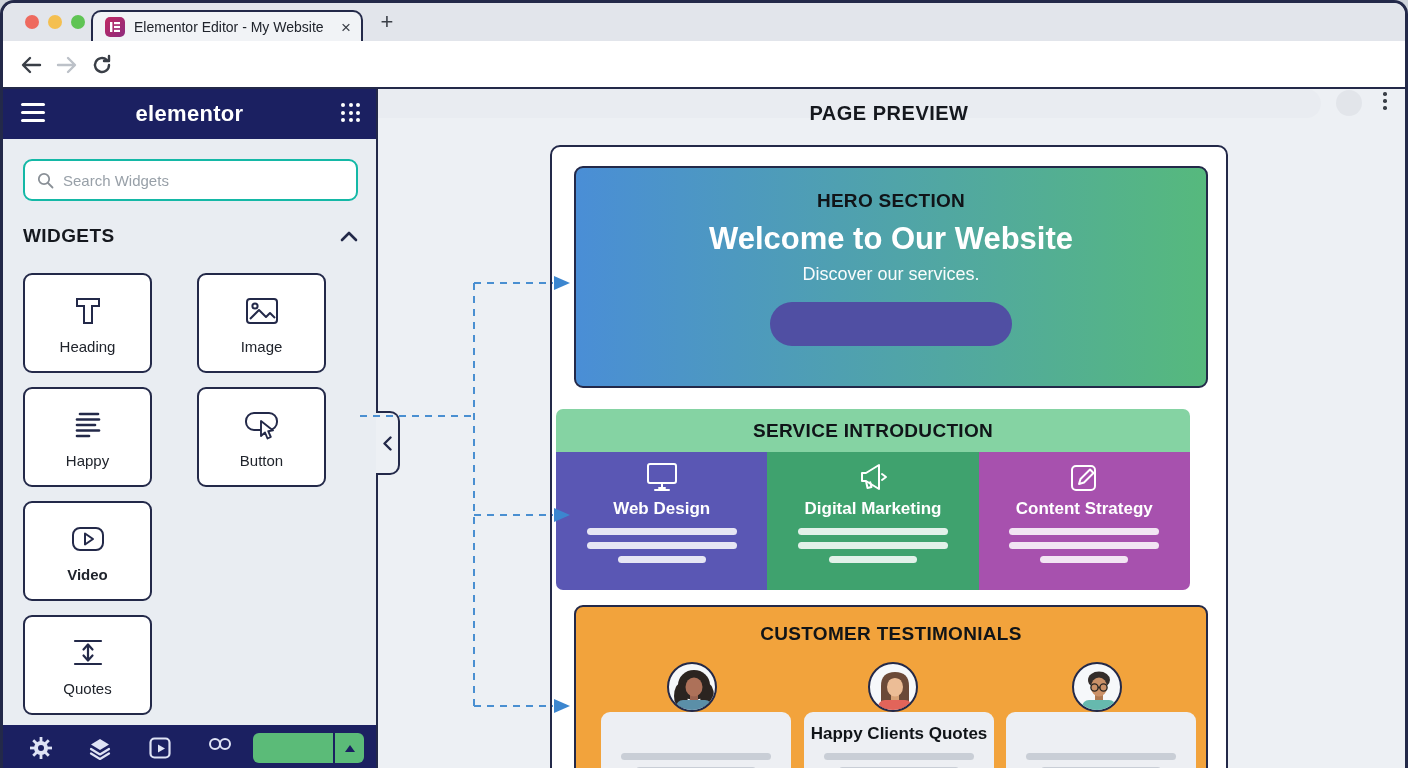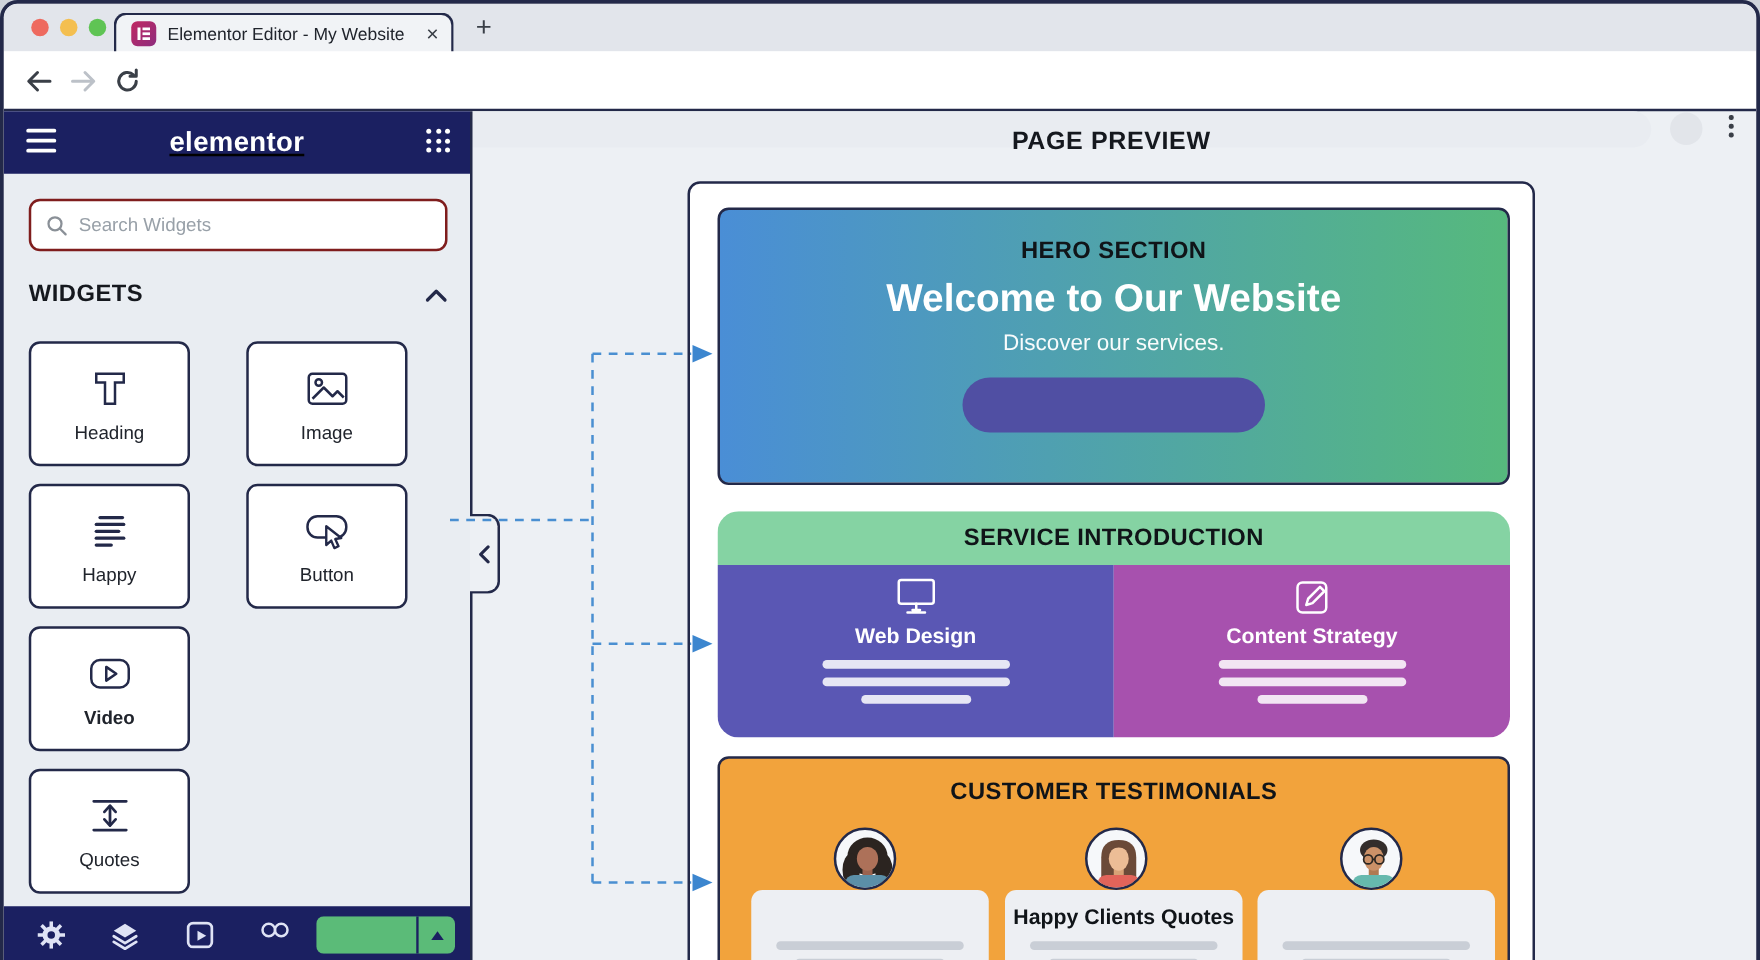--- a/index.html
+++ b/index.html
@@ -22,27 +22,27 @@
   .tab-close { font-size:17px; color:#3a3f47; line-height:1; cursor:default; }
   .newtab { position:absolute; left:372px; top:6px; width:24px; height:26px; font-size:22px; color:#3a3f47; text-align:center; line-height:26px; }
   .navbar { position:absolute; left:0; top:38px; width:100%; height:48px; background:#ffffff; border-bottom:2.5px solid #232949; }
   .nav-ic { position:absolute; top:13px; }
   .addressbar { position:absolute; left:122px; top:48px; width:1196px; height:29px; border-radius:15px; background:#e9ecf1; }
   .avatar-circle { position:absolute; left:1333px; top:49px; width:26px; height:26px; border-radius:50%; background:#e2e5ea; }
   .dots { position:absolute; left:1380px; top:51px; display:flex; flex-direction:column; gap:3.5px; }
   .dots i { width:3.5px; height:3.5px; border-radius:50%; background:#3a3f47; }
   
   .sidebar { position:absolute; left:0; top:86px; width:375px; height:682px; background:#e9edf2; border-right:2.5px solid #232949; }
-  .sb-header { position:absolute; left:0; top:0; width:100%; height:50px; background:#1b2061; display:flex; align-items:center;text-decoration:underline; }
+  .sb-header { position:absolute; left:0; top:0; width:100%; height:50px; background:#1b2061; display:flex; align-items:center; }
   .hamburger { position:absolute; left:18px; top:14px; display:flex; flex-direction:column; gap:5px; }
   .hamburger i { width:24px; height:3px; background:#fff; border-radius:2px; }
   .brand { width:100%; text-align:center; color:#fff; font-size:22px; font-weight:800; letter-spacing:.3px; }
   .gridicon { position:absolute; right:16px; top:14px; display:grid; grid-template-columns:repeat(3,4px); grid-gap:3.5px; }
   .gridicon i { width:4px; height:4px; border-radius:50%; background:#fff; }
-  .searchbox { position:absolute; left:20px; top:70px; width:335px; height:42px; background:#fff; border:2px solid #7f1d1d; border-radius:9px; display:flex; align-items:center; padding:0 12px; gap:9px; }
+  .searchbox { position:absolute; left:20px; top:70px; width:335px; height:42px; background:#fff; border:2px solid #14b8a6; border-radius:9px; display:flex; align-items:center; padding:0 12px; gap:9px; }
   .searchbox input { border:none; outline:none; flex:1; font-size:15px; color:#3a3f47; background:transparent; font-family:inherit; }
   .searchbox input::placeholder { color:#98a0a8; }
   .panel-row { position:absolute; left:20px; top:136px; width:335px; display:flex; align-items:center; justify-content:space-between; }
   .panel-title { font-size:19px; font-weight:800; color:#15181e; letter-spacing:.4px; }
   .wcard { position:absolute; width:129px; height:100px; background:#fff; border:2px solid #232949; border-radius:9px;
            display:flex; flex-direction:column; align-items:center; justify-content:center; gap:7px; }
   .wlabel { font-size:15px; color:#20242c; }
   .c1{left:20px;} .c2{left:194px;}
   .r1{top:184px;} .r2{top:298px;} .r3{top:412px;font-weight:bold;} .r4{top:526px;}
   .sb-footer { position:absolute; left:0; bottom:0; width:100%; height:46px; background:#1b2061; display:flex; align-items:center; }
@@ -53,21 +53,21 @@
   .up-tri { width:0; height:0; border-left:5px solid transparent; border-right:5px solid transparent; border-bottom:7px solid #1b2061; }
   
   .page-title { position:absolute; left:547px; top:99px; width:678px; text-align:center; font-size:20px; font-weight:800; color:#15181e; letter-spacing:.5px; }
   .collapse { position:absolute; left:373px; top:408px; width:24px; height:64px; background:#edf0f4; border:2.5px solid #232949; border-left:none; border-radius:0 10px 10px 0; display:flex; align-items:center; justify-content:center; z-index:4; }
   .frame { position:absolute; left:547px; top:142px; width:678px; height:720px; background:#fff; border:2.5px solid #232949; border-radius:10px; }
   .hero { position:absolute; left:22px; top:19px; width:634px; height:222px; background:linear-gradient(90deg,#4a8ed6,#56b97d); border:2px solid #232949; border-radius:9px; text-align:center; }
   .hero-label { margin-top:22px; font-size:19px; font-weight:800; color:#101418; letter-spacing:.3px; }
   .hero-heading { margin-top:9px; font-size:31px; font-weight:800; color:#ffffff; }
   .hero-sub { margin-top:7px; font-size:18px; color:rgba(255,255,255,.96); }
   .hero-btn { display:inline-block; margin-top:17px; width:242px; height:44px; border-radius:22px; background:#504fa3; }
-  .services { position:absolute; left:22px; top:262px; width:634px; height:181px; border-radius:17px; overflow:hidden; }
+  .services { position:absolute; left:4px; top:262px; width:634px; height:181px; border-radius:7px; overflow:hidden; }
   .svc-band { height:43px; background:#85d3a3; text-align:center; line-height:43px; font-size:19px; font-weight:800; color:#101418; letter-spacing:.3px; }
   .svc-cols { display:flex; height:138px; }
   .svc-col { flex:1; display:flex; flex-direction:column; align-items:center; padding-top:8px; }
   .svc-purple{ background:#5a57b4; } .svc-green{ background:#3fa26e; } .svc-magenta{ background:#a751ae; }
   .svc-name { margin-top:3px; font-size:17px; font-weight:700; color:#fff; }
   .bars { margin-top:9px; display:flex; flex-direction:column; align-items:center; gap:7px; }
   .bar { height:7px; border-radius:4px; background:rgba(255,255,255,.85); }
   .bw1{ width:150px; } .bw2{ width:150px; } .bw3{ width:88px; }
   .testi { position:absolute; left:22px; top:458px; width:634px; height:240px; background:#f2a33c; border:2px solid #232949; border-radius:9px; }
   .testi-label { margin-top:16px; text-align:center; font-size:19px; font-weight:800; color:#101418; letter-spacing:.3px; }
@@ -273,20 +273,33 @@
               <rect x="6" y="4" width="28" height="19" rx="2" fill="none" stroke="#fff" stroke-width="2"></rect>
               <path d="M20 23 V28 M13 30 H27 M17 28 H23" stroke="#fff" stroke-width="2" stroke-linecap="round"></path>
             </svg>
           <div class="svc-name">Web Design</div>
           <div class="bars">
               <span class="bar bw1"></span>
               <span class="bar bw2"></span>
               <span class="bar bw3"></span>
             </div>
         </div>
+        <div class="svc-col svc-green">
+          <svg width="40" height="36" viewBox="0 0 40 36">
+              <path d="M9 13 H13 L26 5 V29 L13 21 H9 Z" fill="none" stroke="#fff" stroke-width="2" stroke-linejoin="round"></path>
+              <path d="M13 21 L14.5 28 L18.5 27 L17 21.4" fill="none" stroke="#fff" stroke-width="2" stroke-linejoin="round"></path>
+              <path d="M29 14 L33 17 L29 20" fill="none" stroke="#fff" stroke-width="2" stroke-linecap="round" stroke-linejoin="round"></path>
+            </svg>
+          <div class="svc-name">Digital Marketing</div>
+          <div class="bars">
+              <span class="bar bw1"></span>
+              <span class="bar bw2"></span>
+              <span class="bar bw3"></span>
+            </div>
+        </div>
         <div class="svc-col svc-magenta">
           <svg width="40" height="36" viewBox="0 0 40 36">
               <rect x="8" y="6" width="23" height="24" rx="4" fill="none" stroke="#fff" stroke-width="2"></rect>
               <path d="M15 24 L16.5 19 L26 9.5 L29.5 13 L20 22.5 L15 24 Z" fill="none" stroke="#fff" stroke-width="2" stroke-linejoin="round"></path>
             </svg>
           <div class="svc-name">Content Strategy</div>
           <div class="bars">
               <span class="bar bw1"></span>
               <span class="bar bw2"></span>
               <span class="bar bw3"></span>

